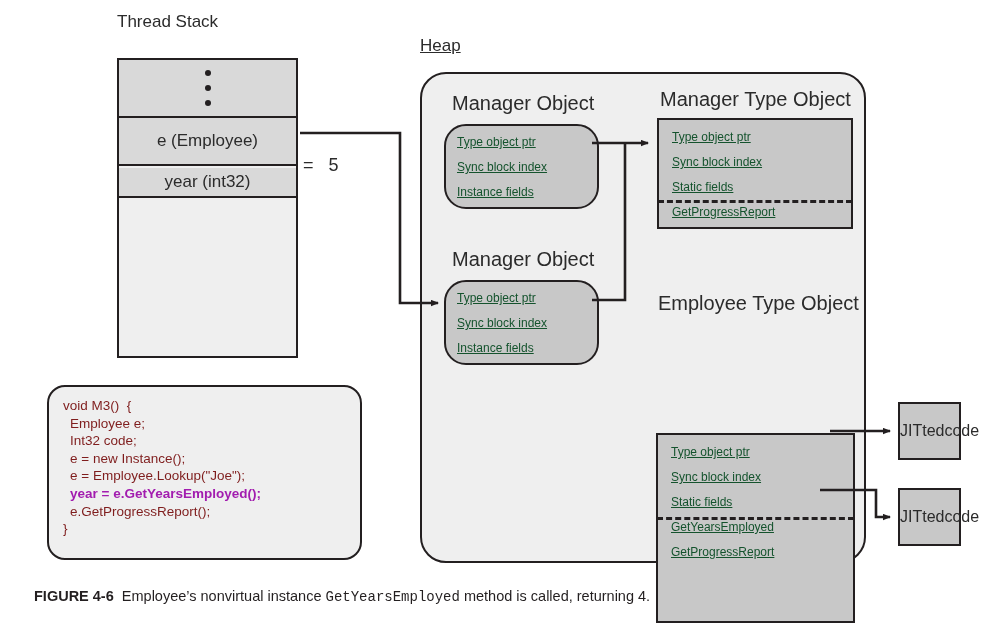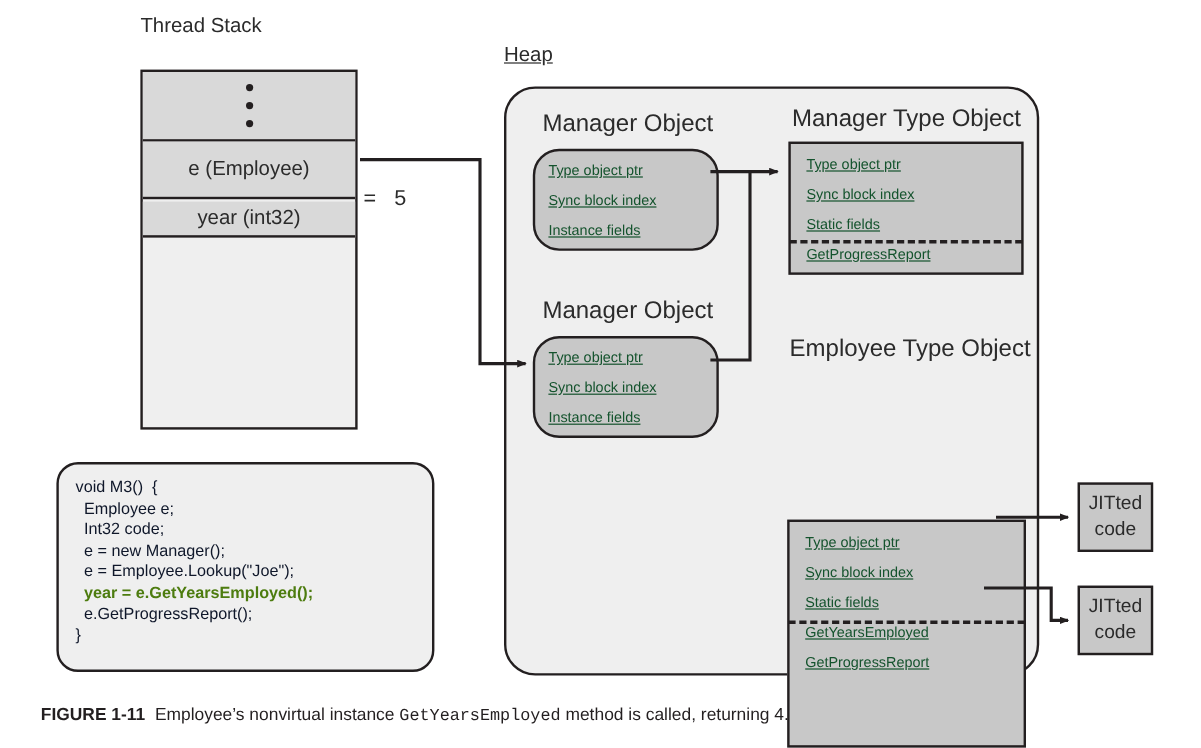--- a/index.html
+++ b/index.html
@@ -33,23 +33,23 @@
 
   
   #eq-value{left:303px;top:155px;font-size:18px;color:#2b2b2b;letter-spacing:5px;white-space:nowrap;}
 
   
   #code-block{
     left:47px;top:385px;width:315px;height:175px;
     border:2.5px solid #231f20;border-radius:18px;background:#efefef;
     box-sizing:border-box;padding:10px 0 0 14px;
   }
-  .code-line{font-size:13.5px;line-height:17.6px;color:#0f172a;white-space:pre;}
+  .code-line{font-size:13.5px;line-height:17.6px;color:#7f1d1d;white-space:pre;}
   .code-line.indent{padding-left:7px;}
-  .code-line.bold{color:#4d7c0f;font-weight:bold;}
+  .code-line.bold{color:#a21caf;font-weight:bold;}
 
   
   #heap-box{
     left:420px;top:72px;width:446px;height:491px;
     border:2.5px solid #231f20;border-radius:26px;background:#efefef;
     box-sizing:border-box;
   }
 
   
   .obj-label{font-size:20px;color:#2b2b2b;white-space:nowrap;}
@@ -69,26 +69,26 @@
   }
 
   #manager-object-1{left:444px;top:124px;width:155px;height:85px;}
   #manager-object-1-label{left:452px;top:92px;}
   #manager-object-2{left:444px;top:280px;width:155px;height:85px;}
   #manager-object-2-label{left:452px;top:248px;}
 
   #manager-type-object{left:657px;top:118px;width:196px;height:111px;}
   #manager-type-object-label{left:660px;top:88px;}
   #employee-type-object{left:656px;top:322px;width:199px;height:190px;}
-  #employee-type-object-label{left:658px;top:280px;}
+  #employee-type-object-label{left:658px;top:292px;}
 
   
   .jit-box{
     border:2.5px solid #231f20;background:#c8c8c8;box-sizing:border-box;
-    display:flex;flex-direction:column;align-items:center;justify-content:center;
+    display:flex;flex-direction:row;align-items:center;justify-content:flex-start;
     font-size:16px;line-height:22px;color:#2b2b2b;
   }
   #jit-box-1{left:898px;top:402px;width:63px;height:58px;}
   #jit-box-2{left:898px;top:488px;width:63px;height:58px;}
 
   
   #connectors{left:0;top:0;width:1001px;height:623px;pointer-events:none;}
 
   
   #figure-caption{
@@ -113,21 +113,21 @@
   <div class="stack-cell" id="stack-cell-e">e (Employee)</div>
   <div class="stack-cell" id="stack-cell-year">year (int32)</div>
 </div>
 
 <div class="abs" id="eq-value">=  5</div>
 
 <div class="abs" id="code-block">
   <div class="code-line">void M3()  {</div>
   <div class="code-line indent">Employee e;</div>
   <div class="code-line indent">Int32 code;</div>
-  <div class="code-line indent">e = new Manager();</div>
+  <div class="code-line indent">e = new Instance();</div>
   <div class="code-line indent">e = Employee.Lookup("Joe");</div>
   <div class="code-line indent bold">year = e.GetYearsEmployed();</div>
   <div class="code-line indent">e.GetProgressReport();</div>
   <div class="code-line">}</div>
 </div>
 
 <div class="abs title" id="heap-title" style="left:420px;top:36px;width:210px;text-decoration:underline;">Heap</div>
 
 <div class="abs" id="heap-box"></div>
 
@@ -185,14 +185,14 @@
   <path d="M592,143 L648,143" fill="none" stroke="#231f20" stroke-width="2.6" marker-end="url(#arrowhead)"></path>
 
   <path d="M592,300 L625,300 L625,143" fill="none" stroke="#231f20" stroke-width="2.6"></path>
 
   <path d="M830,431 L890,431" fill="none" stroke="#231f20" stroke-width="2.6" marker-end="url(#arrowhead)"></path>
 
   <path d="M820,490 L876,490 L876,517 L890,517" fill="none" stroke="#231f20" stroke-width="2.6" marker-end="url(#arrowhead)"></path>
 </svg>
 
 <div class="abs" id="figure-caption">
-  <span class="fig-num">FIGURE 1-11</span><span>&nbsp; </span><span>Employee’s nonvirtual instance</span><span>&nbsp;</span><span class="mono">GetYearsEmployed</span><span>&nbsp;</span><span>method is called, returning 4.</span>
+  <span class="fig-num">FIGURE 4-6</span><span>&nbsp; </span><span>Employee’s nonvirtual instance</span><span>&nbsp;</span><span class="mono">GetYearsEmployed</span><span>&nbsp;</span><span>method is called, returning 4.</span>
 </div>
 
 </body></html>

